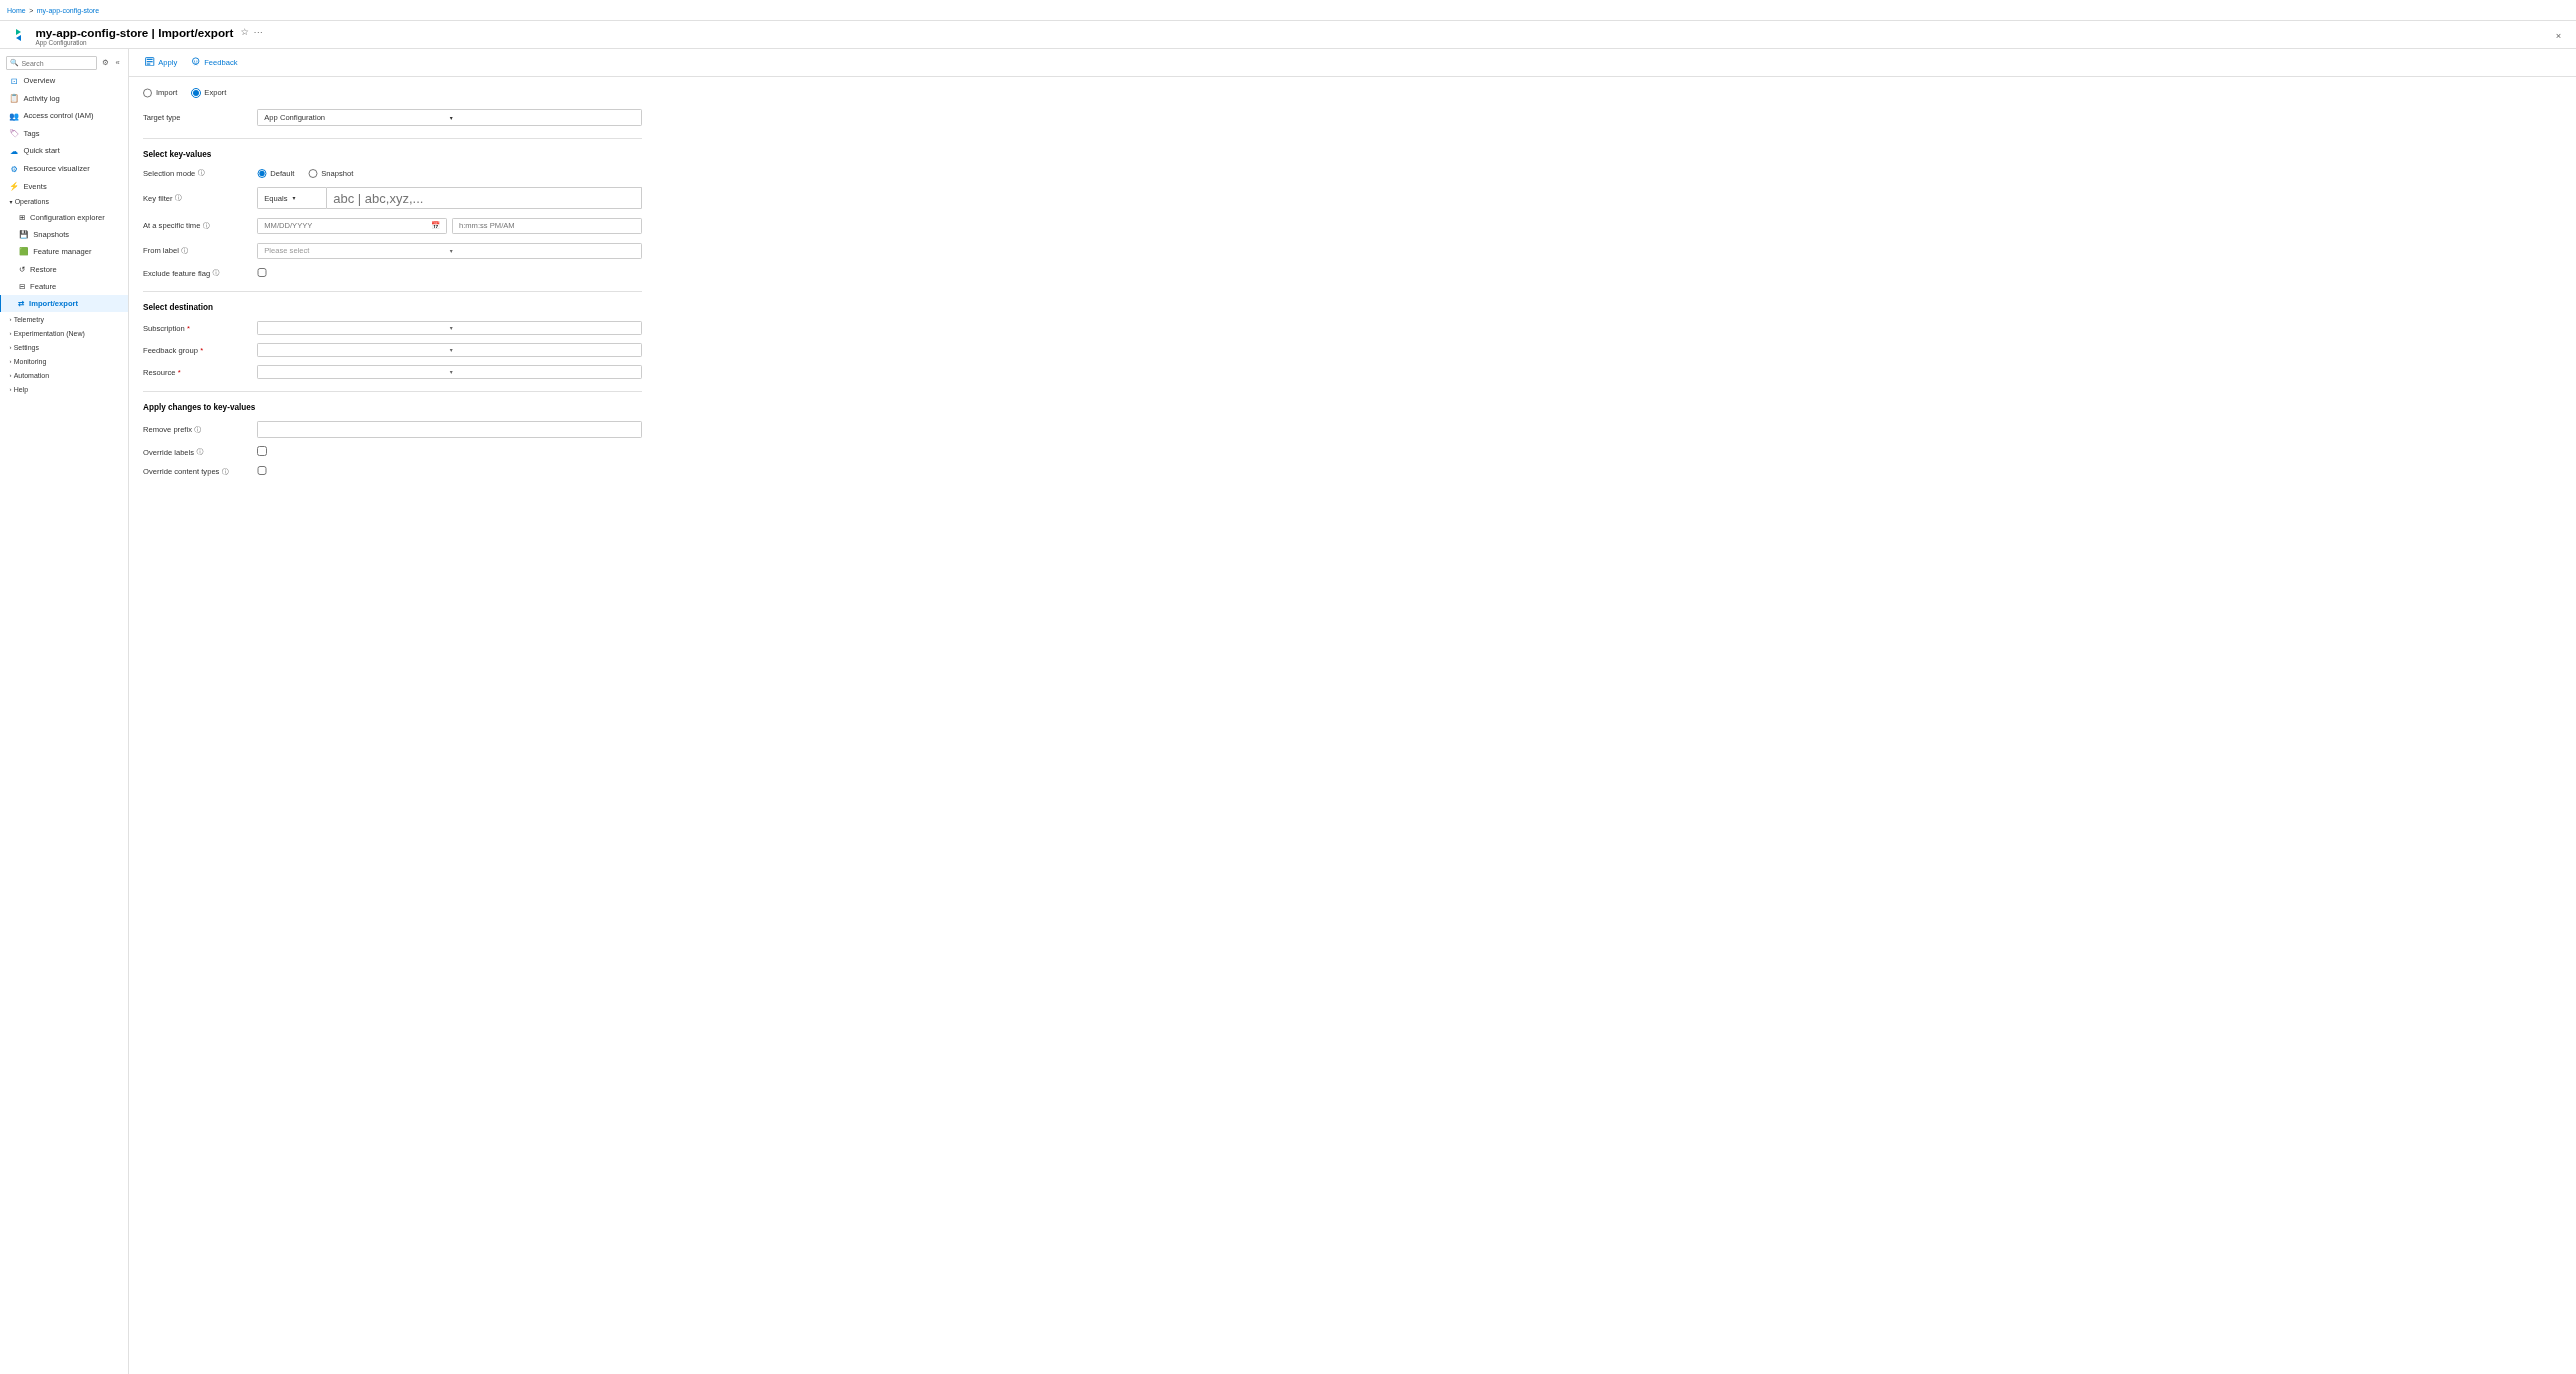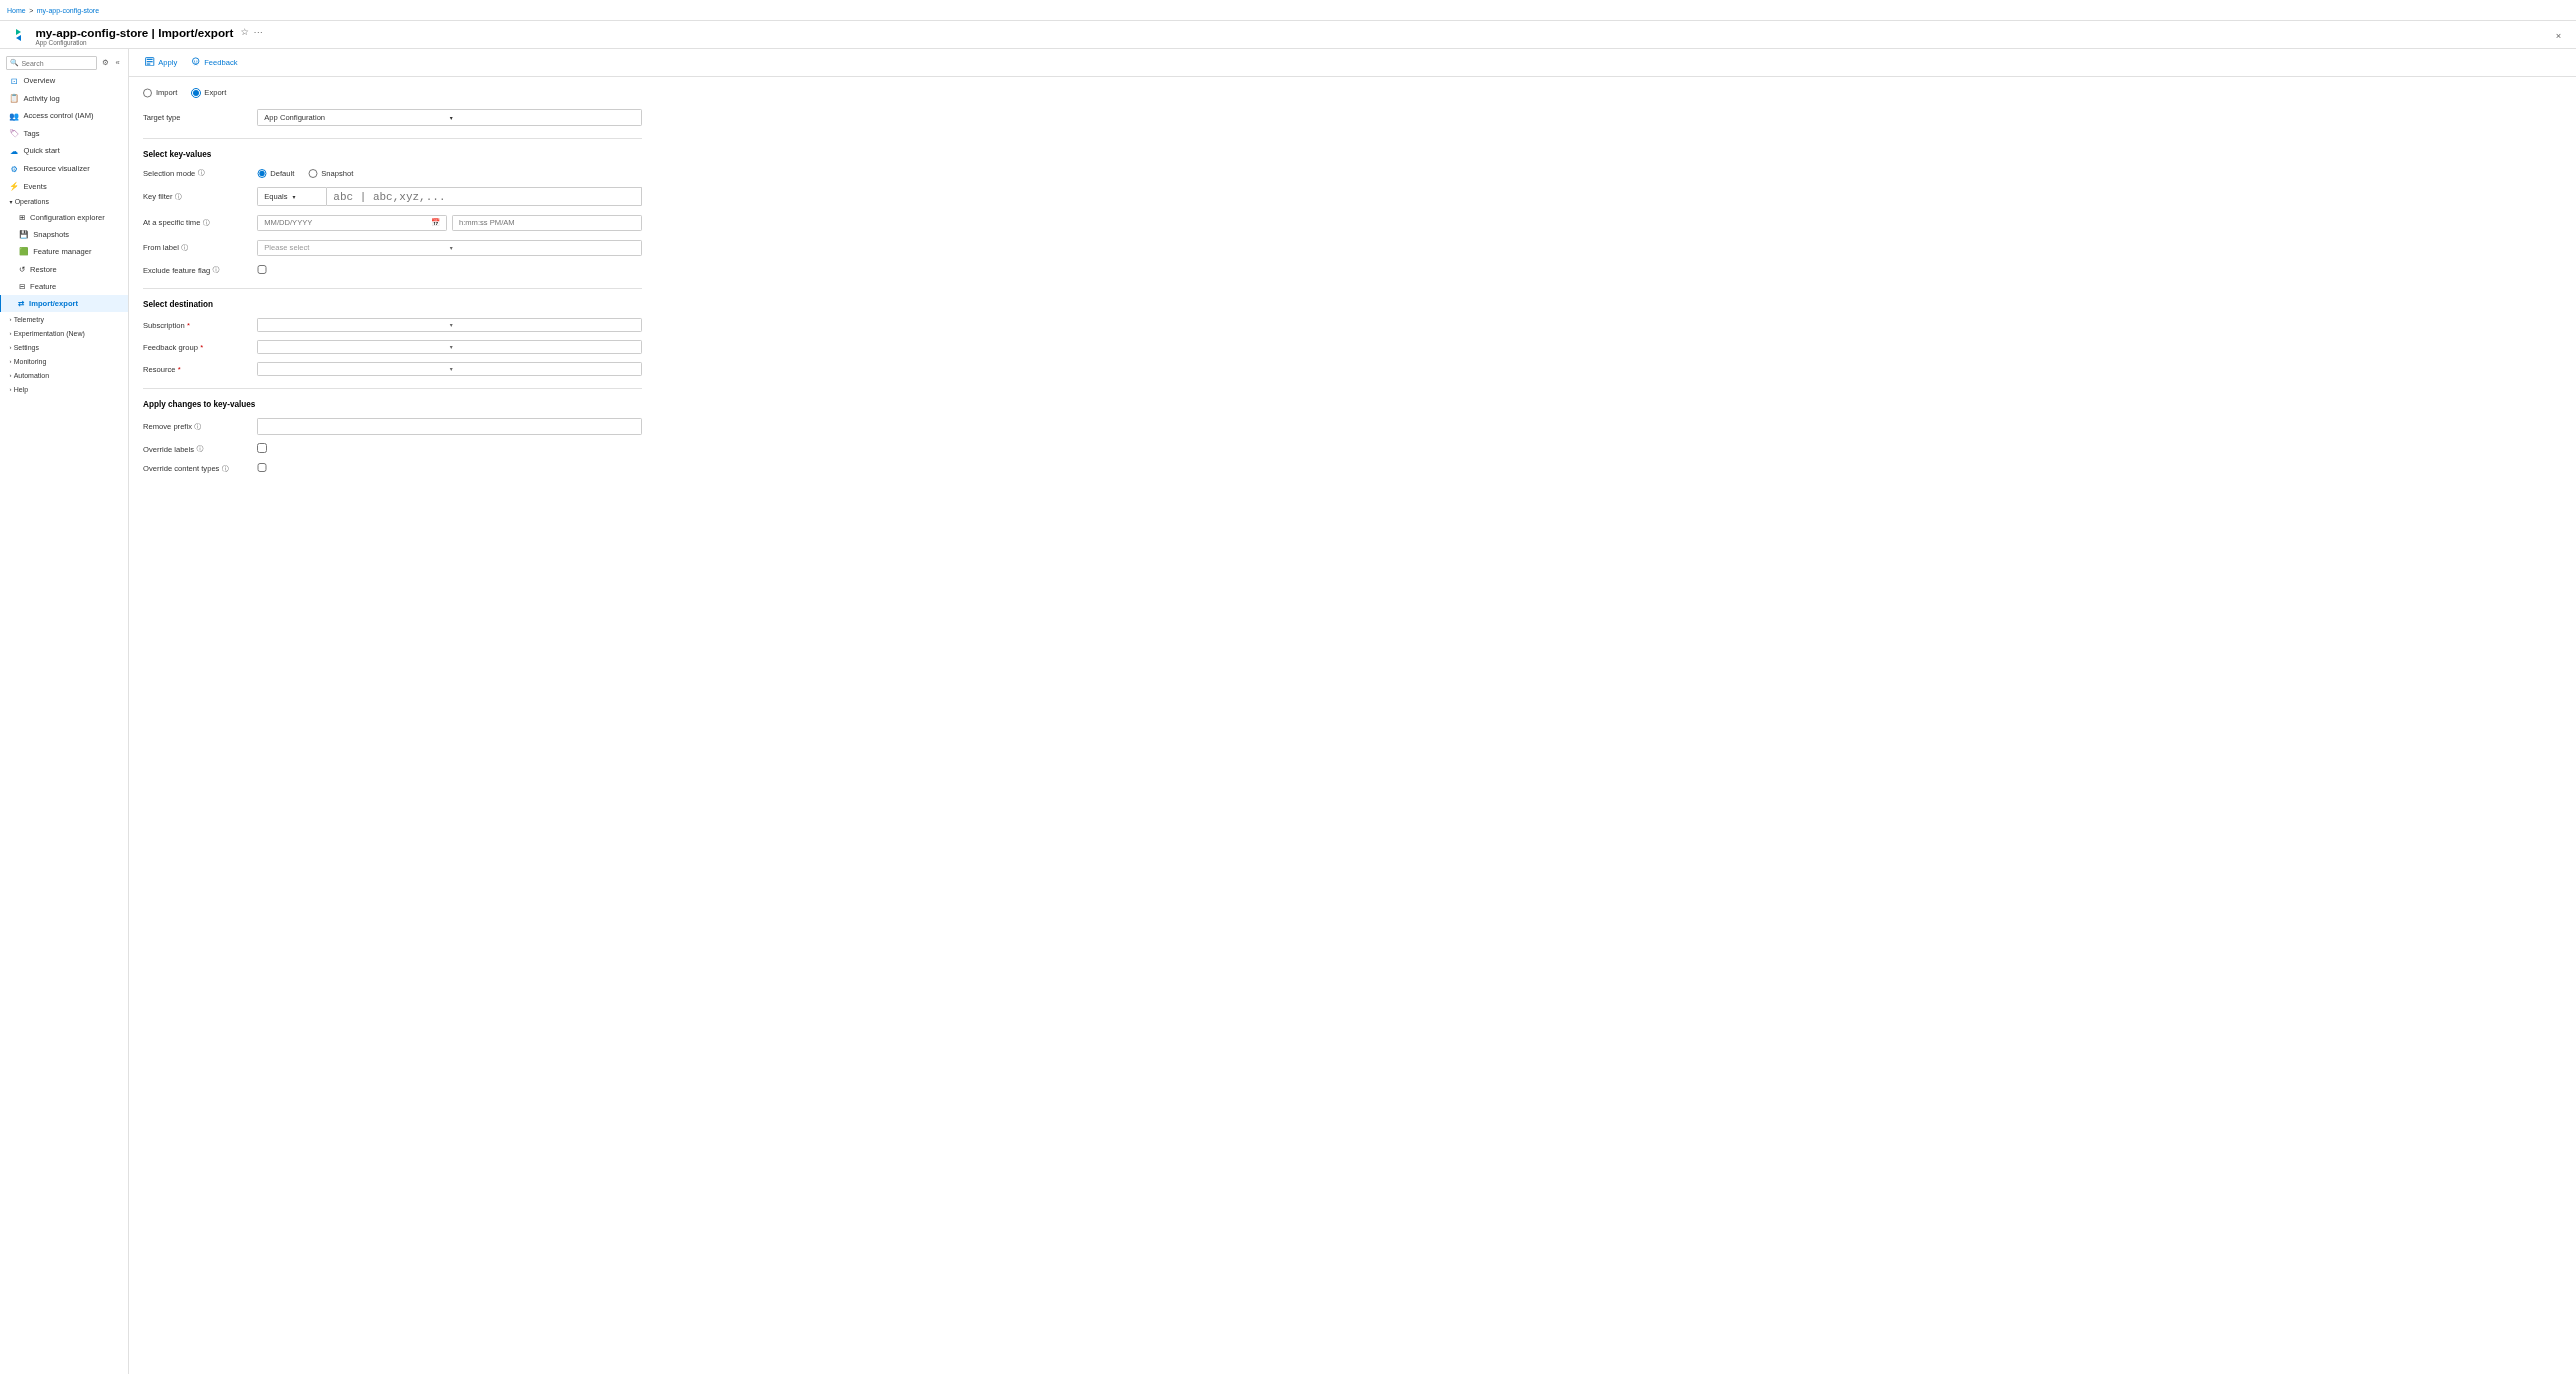--- a/index.html
+++ b/index.html
@@ -75,21 +75,21 @@
 
     .dropdown-field { display: flex; align-items: center; border: 0.6px solid #ccc; border-radius: 1.2px; background: #fff; padding: 2.9px 5.9px; cursor: pointer; }
     .dropdown-field span { flex: 1; font-size: 7.6px; color: #999; }
     .dropdown-field .chevron { font-size: 5.9px; color: #666; }
     .dropdown-field.has-value span { color: #333; }
 
     .key-filter-row { display: flex; gap: 0; flex: 1; }
     .key-filter-select { display: flex; align-items: center; border: 0.6px solid #ccc; border-radius: 1.2px 0 0 1.2px; padding: 2.9px 5.9px; background: #fff; cursor: pointer; min-width: 70px; }
     .key-filter-select span { flex: 1; font-size: 7.6px; }
     .key-filter-select .chevron { font-size: 5.9px; }
-    .key-filter-input { flex: 1; border: 0.6px solid #ccc; border-left: none; border-radius: 0 1.2px 1.2px 0; padding: 2.9px 5.9px; font-size: 11px; outline: none; font-family: Liberation Mono, monospace; }
+    .key-filter-input { flex: 1; border: 0.6px solid #ccc; border-left: none; border-radius: 0 1.2px 1.2px 0; padding: 2.9px 5.9px; font-size: 13px; outline: none; }
 
     .date-time-row { display: flex; gap: 4.7px; flex: 1; }
     .date-field { display: flex; align-items: center; border: 0.6px solid #ccc; border-radius: 1.2px; padding: 2.9px 5.9px; background: #fff; flex: 1; }
     .date-field input { border: none; outline: none; font-size: 7.6px; width: 100%; color: #999; background: transparent; }
     .date-field .cal-icon { color: #666; font-size: 7.6px; cursor: pointer; }
     .time-field { display: flex; align-items: center; border: 0.6px solid #ccc; border-radius: 1.2px; padding: 2.9px 5.9px; background: #fff; flex: 1; }
     .time-field input { border: none; outline: none; font-size: 7.6px; width: 100%; color: #999; background: transparent; }
 
     .selection-mode-row { display: flex; align-items: center; gap: 14px; }
     .selection-mode-row .radio-label { font-size: 7.6px; }

